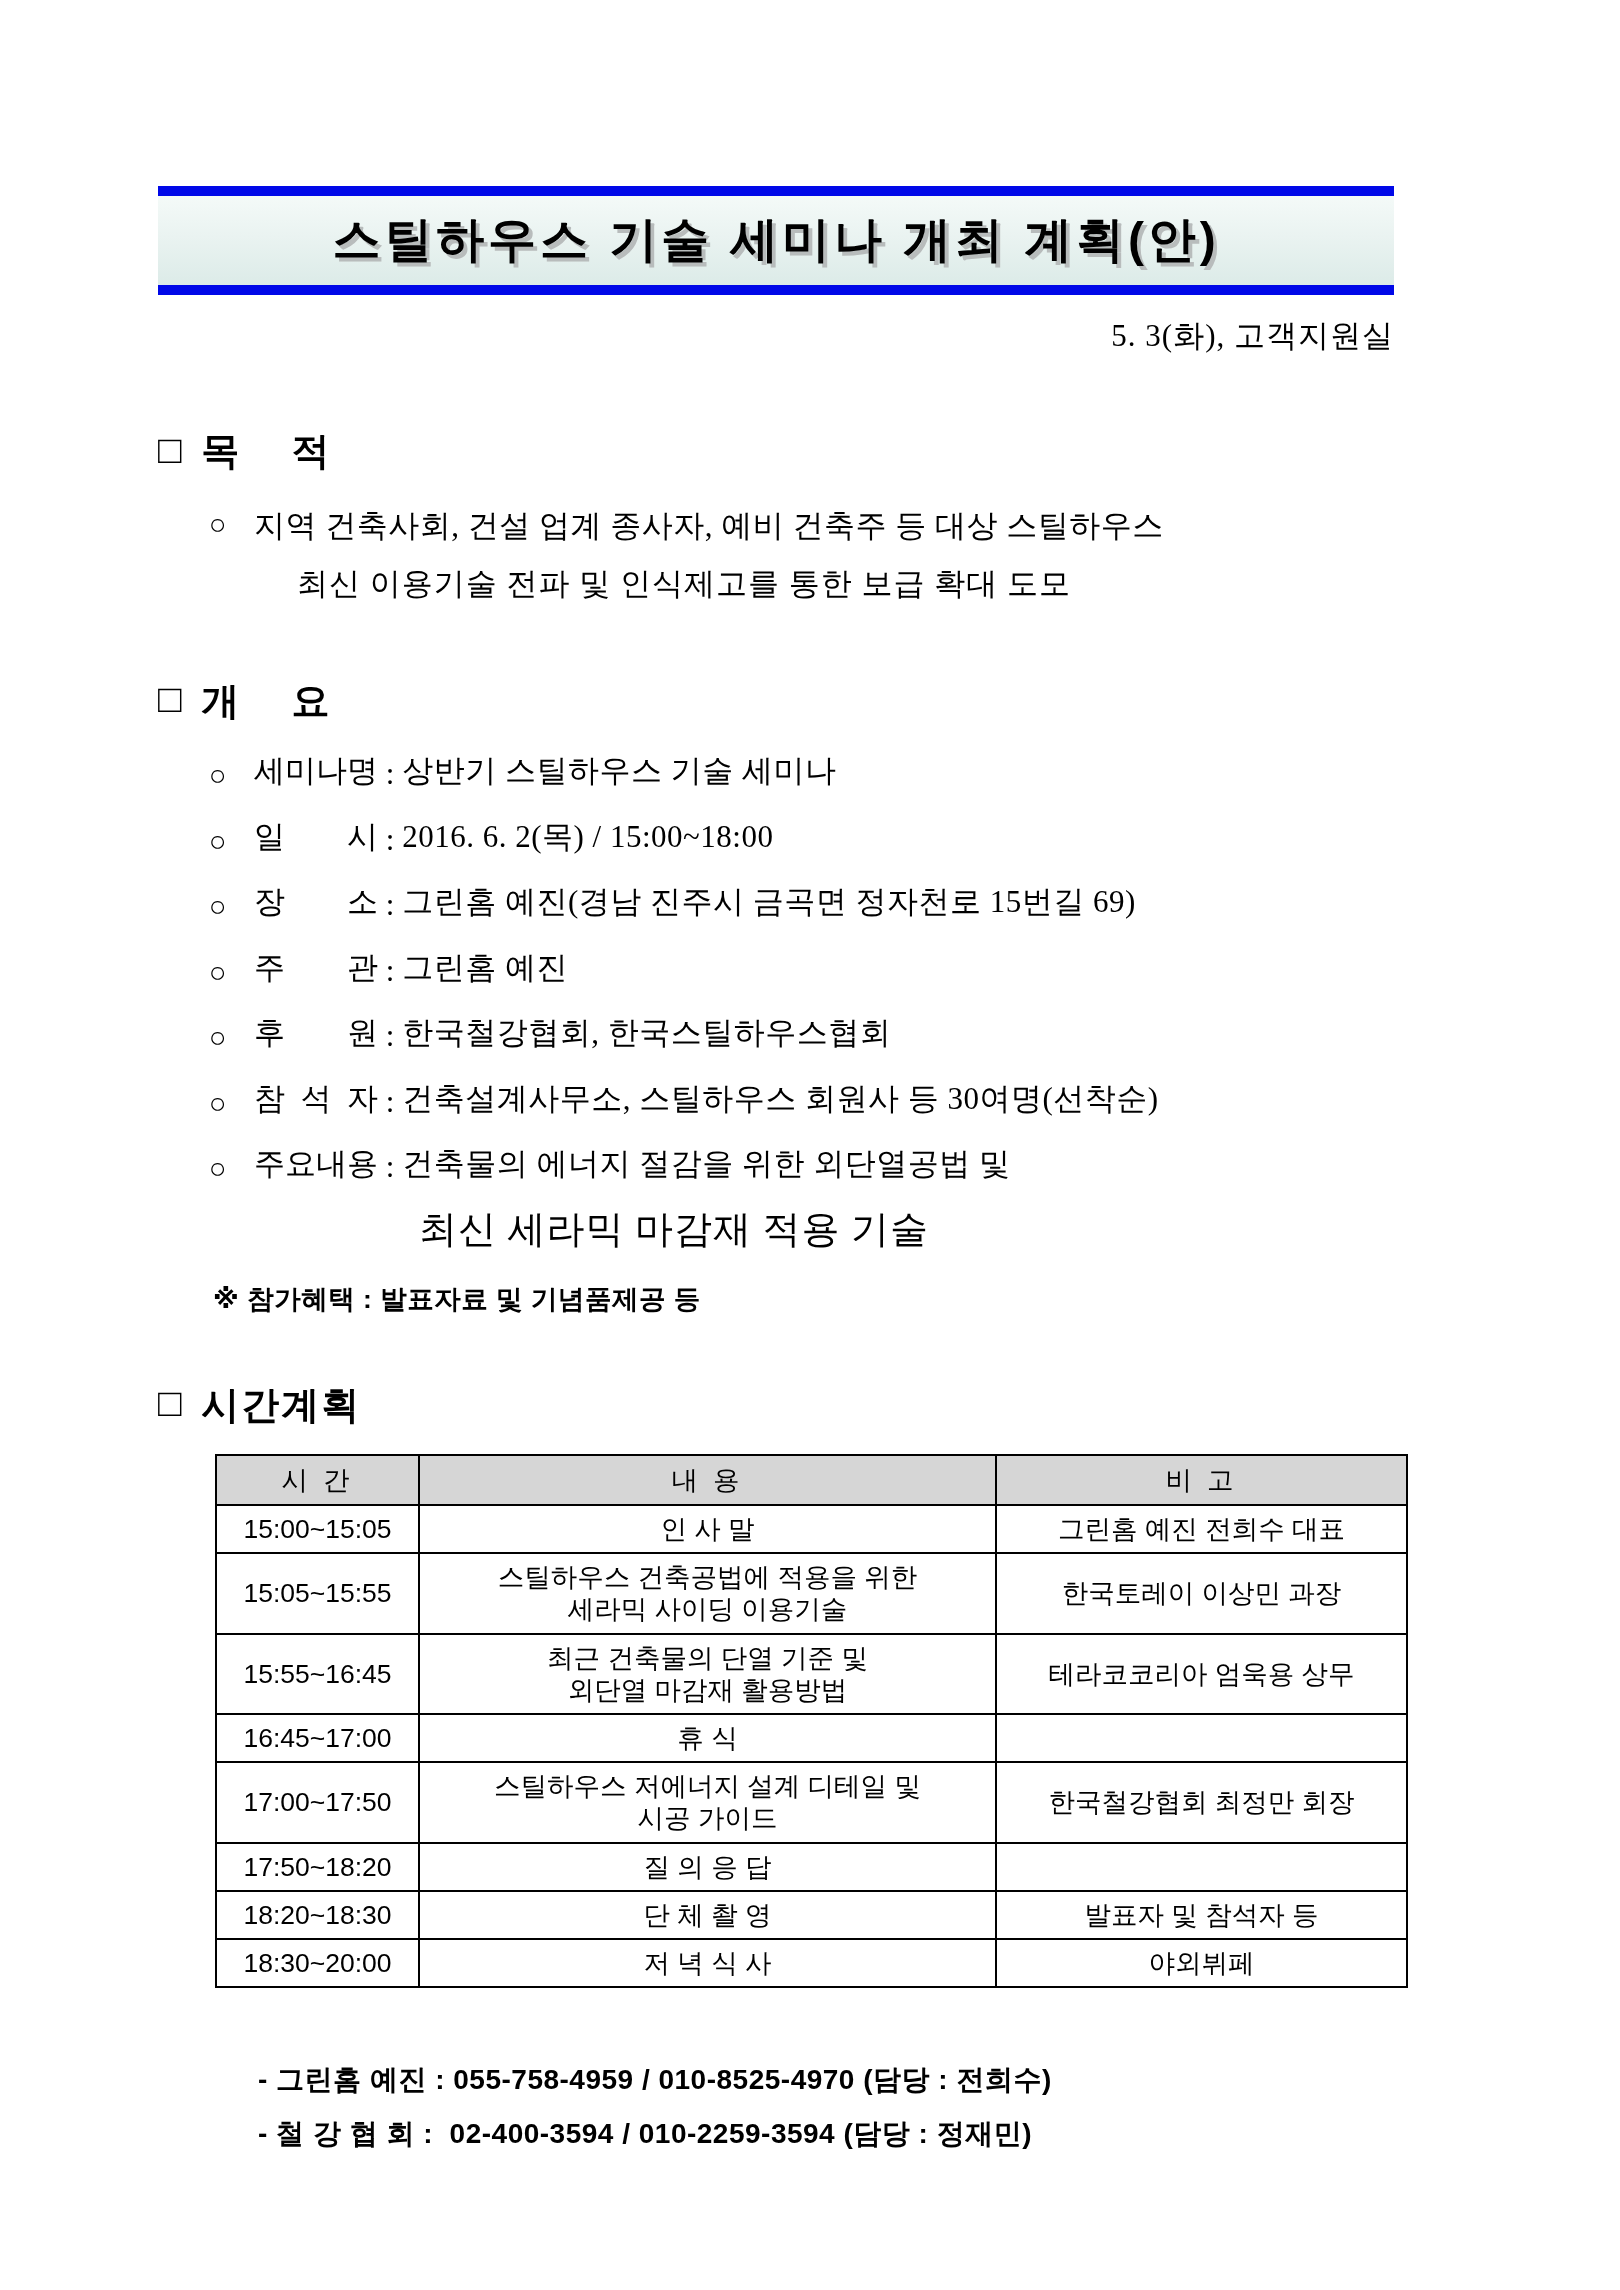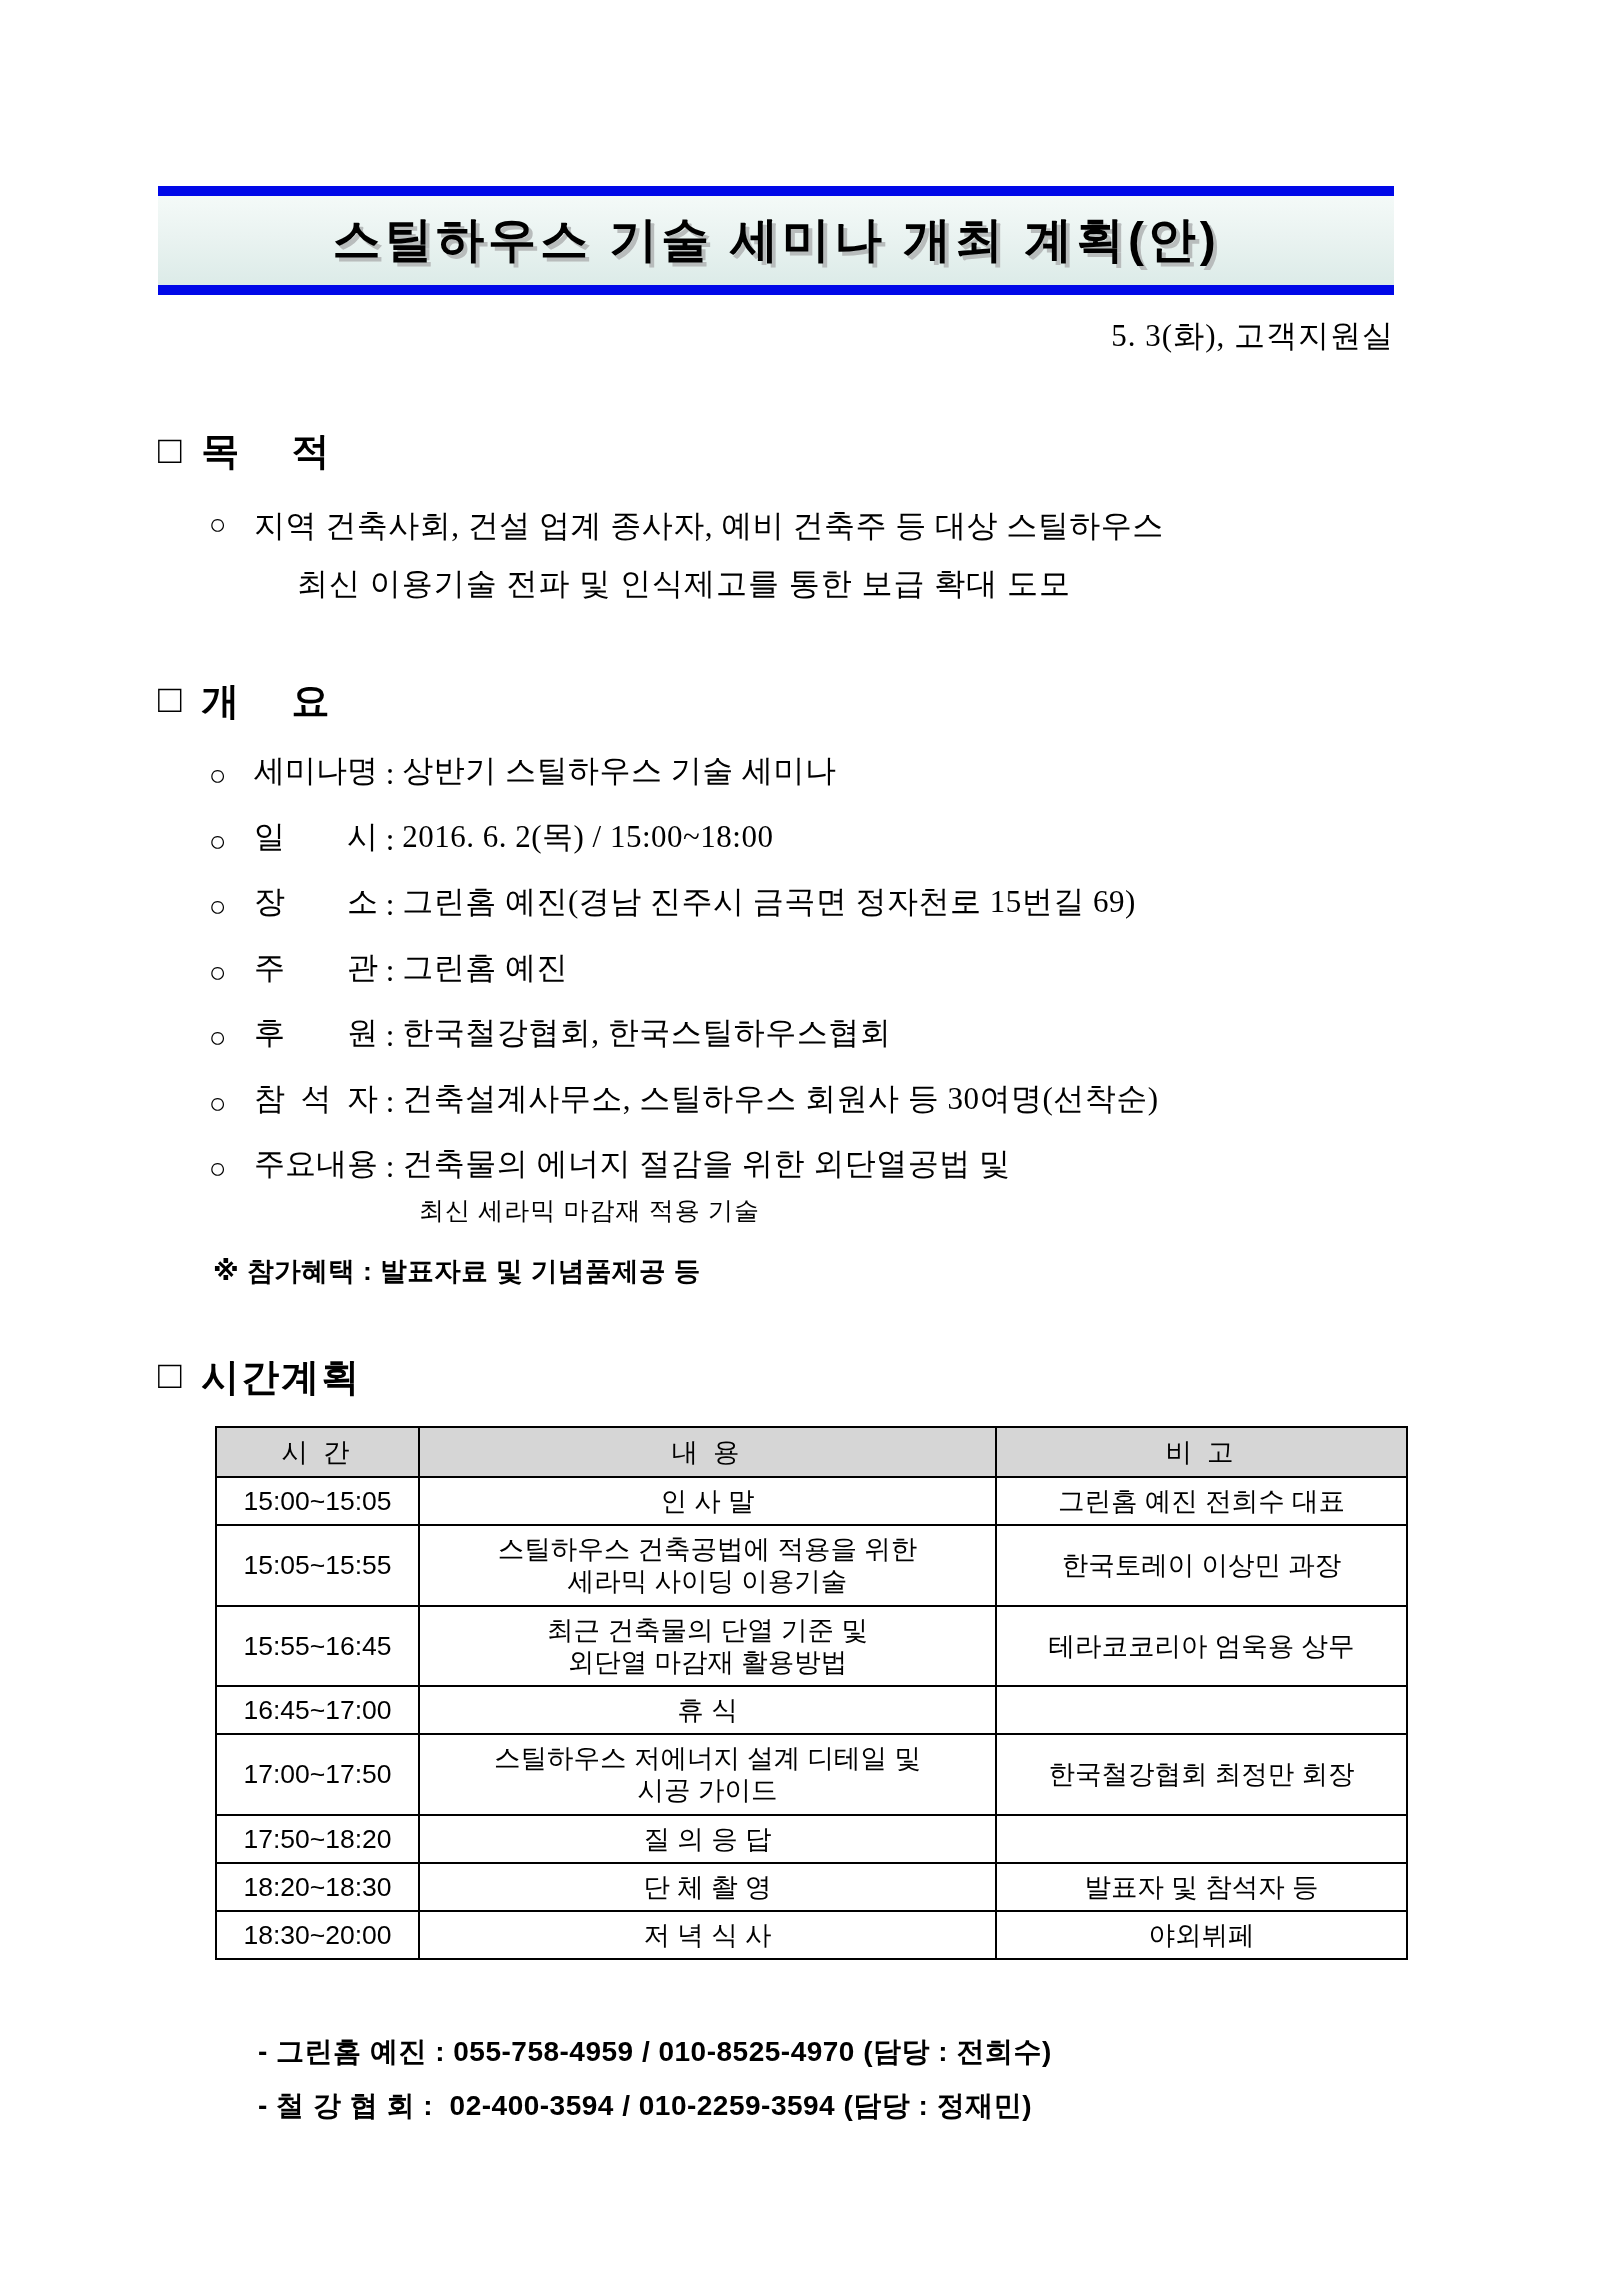--- a/index.html
+++ b/index.html
@@ -69,23 +69,23 @@
     font-size: 31px;
     letter-spacing: 1px;
   }
   .b-label { white-space: pre; }
   .b-sep { white-space: pre; }
   .b-value { letter-spacing: 0.5px; white-space: pre; }
 
   .overview .b-line { margin-top: 26.5px; }
   .overview-items .b-line { height: 39px; align-items: flex-end; }
   .ov-cont {
-    margin-top: 9px;
+    margin-top: 19px;
     padding-left: 261px;
-    font-size: 25px;
+    font-size: 38px;
     letter-spacing: 1px;
   }
   .ov-note {
     margin-top: 25.5px;
     padding-left: 55px;
     font-family: "Liberation Sans", "DejaVu Sans", sans-serif;
     font-weight: bold;
     font-size: 26.5px;
     letter-spacing: 0.5px;
   }

